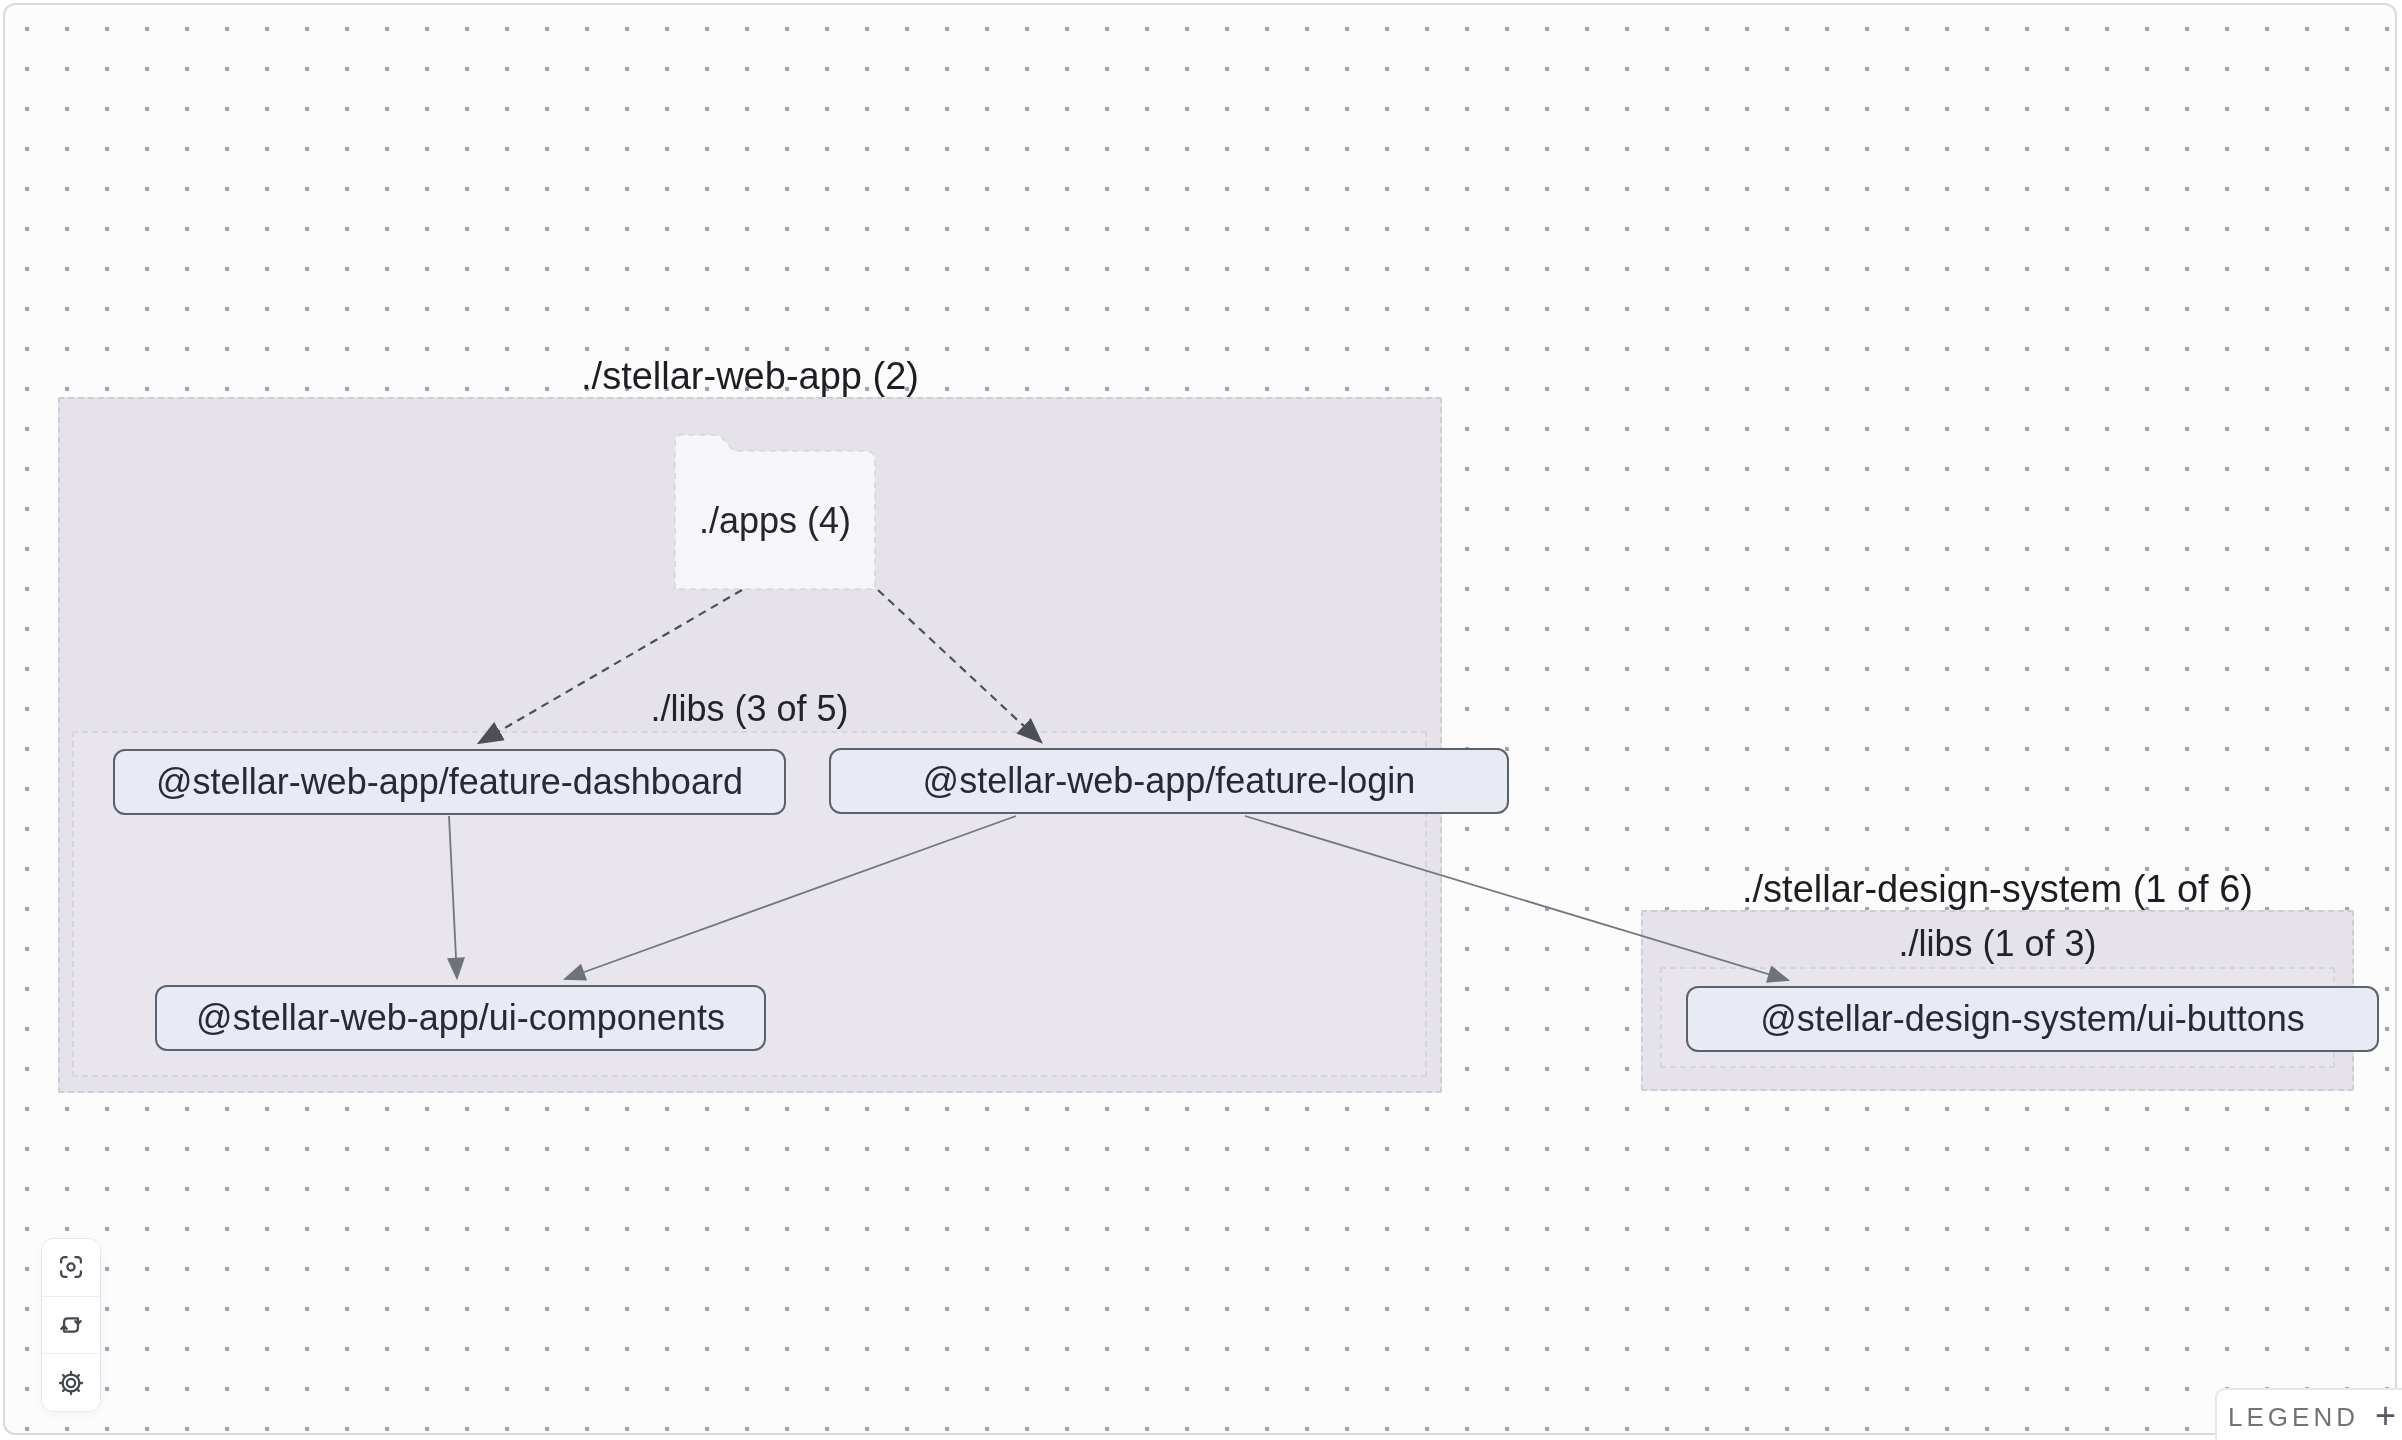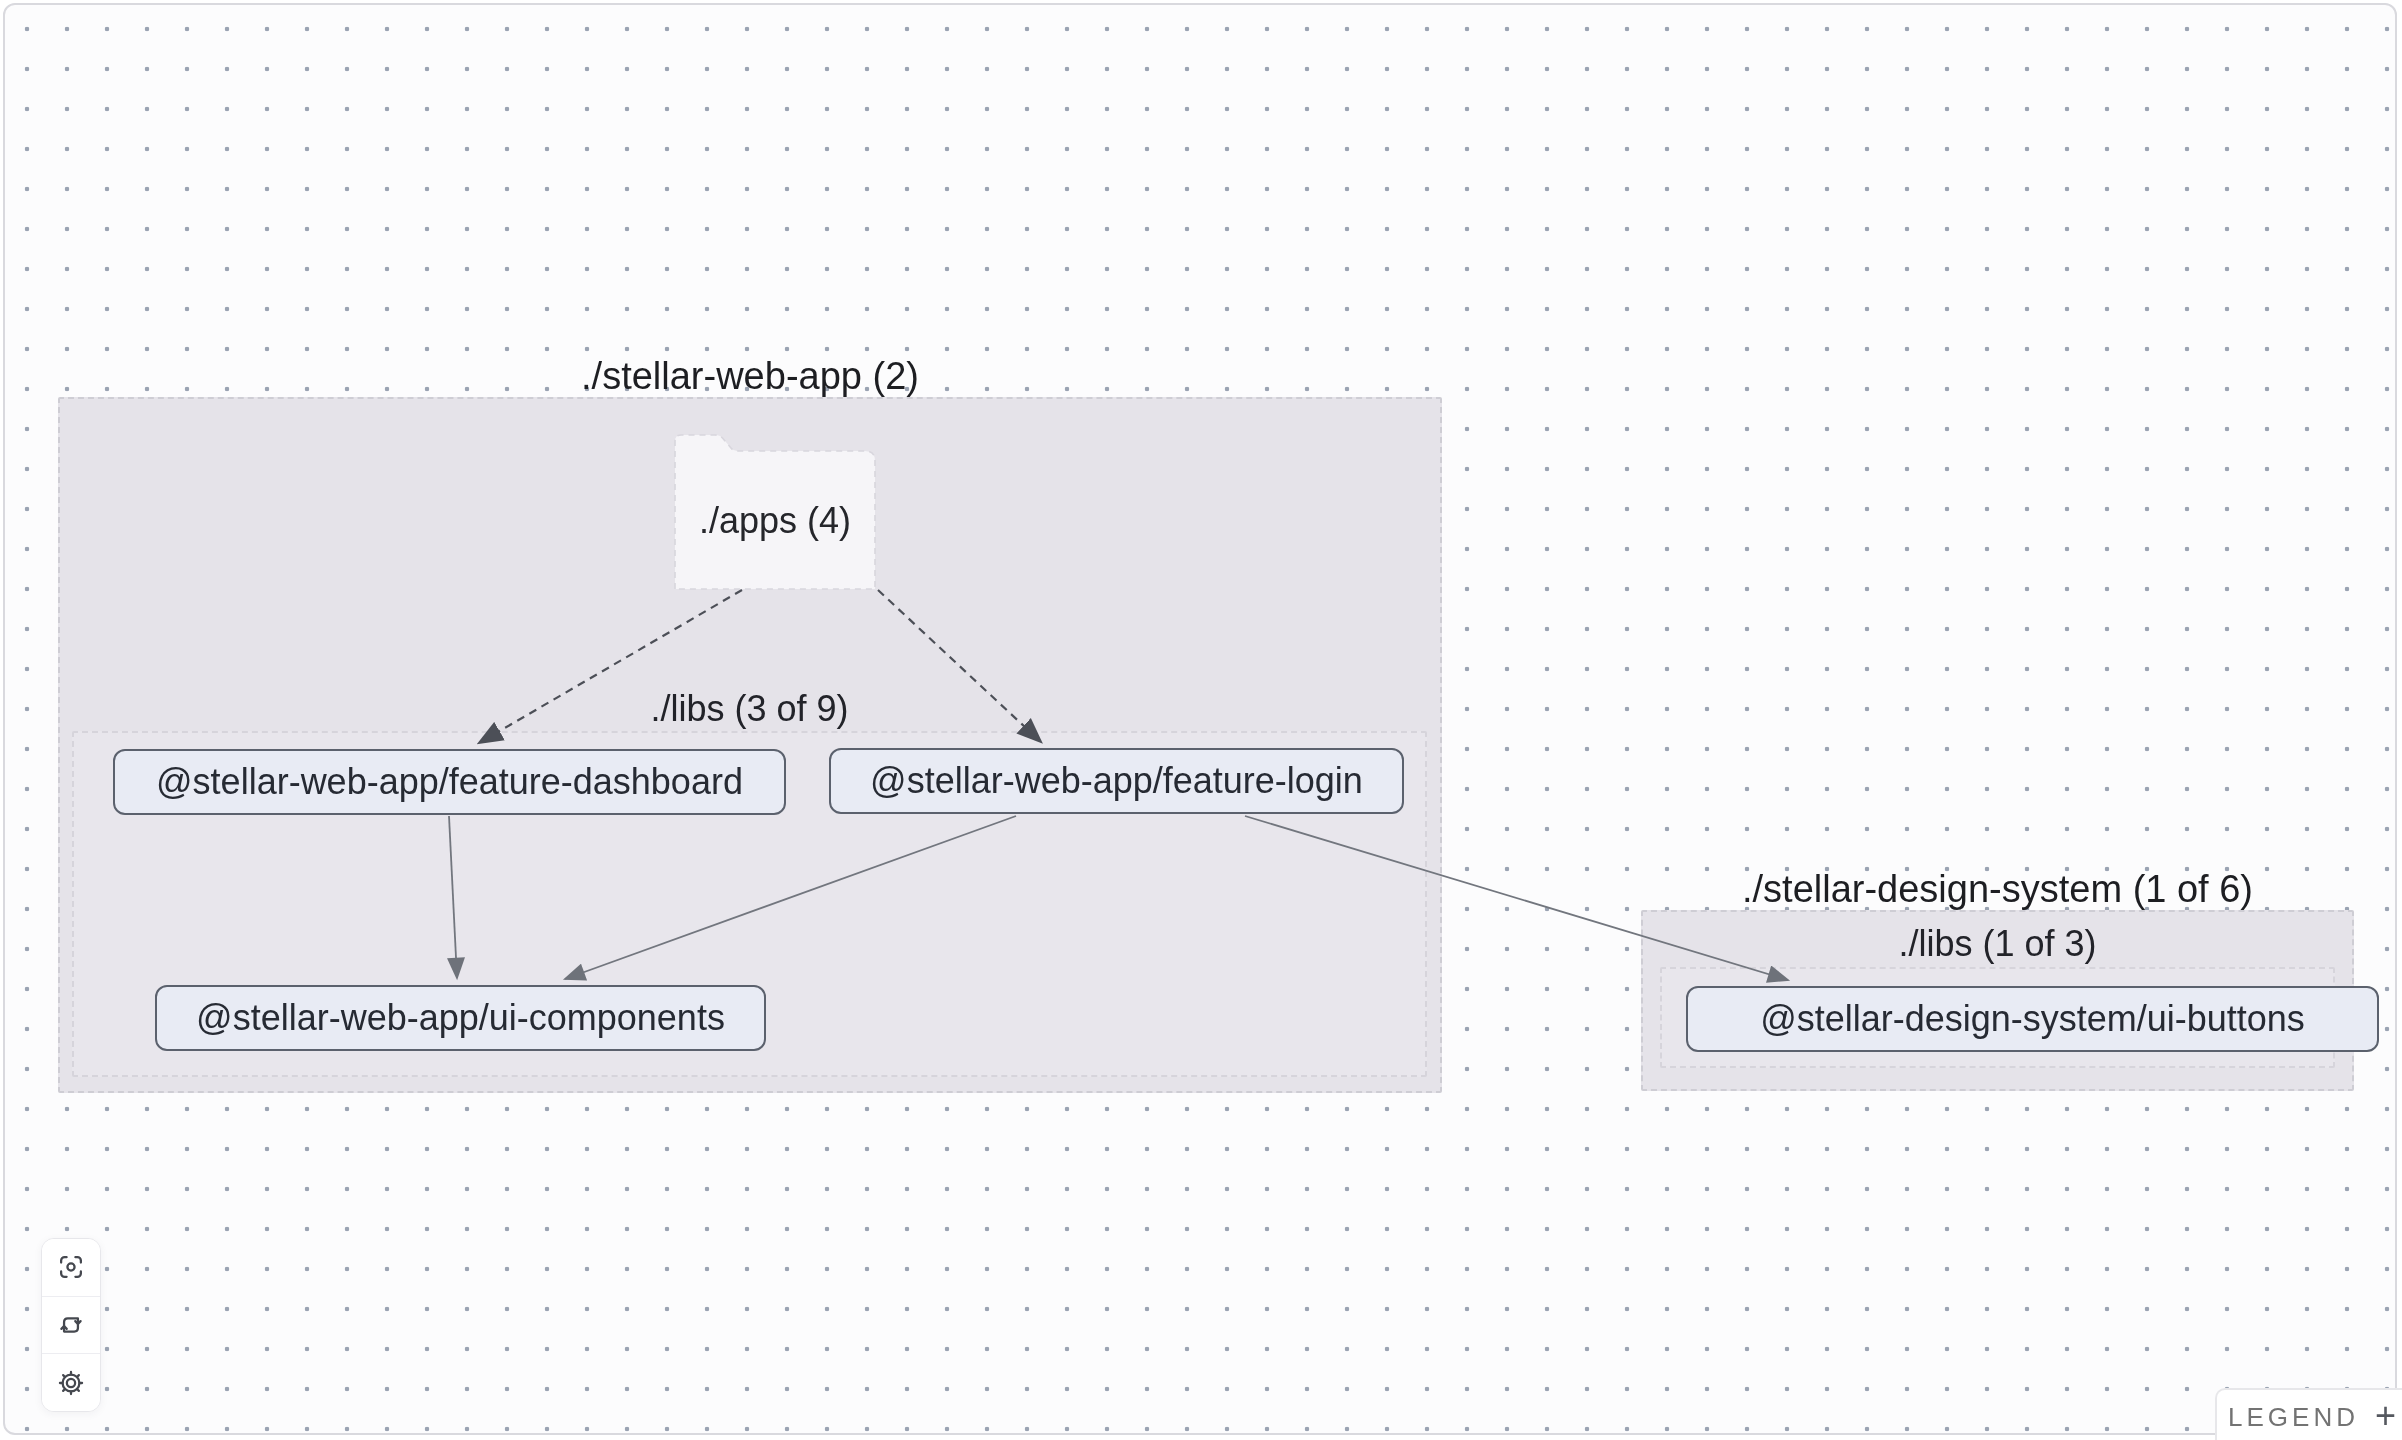--- a/index.html
+++ b/index.html
@@ -32,21 +32,21 @@
   .legend .plus{font-size:36px;font-weight:300;color:#55585f;line-height:1;margin-top:-4px;}
 </style>
 </head>
 <body>
 
 <div class="canvas">
 
   <div class="abs grouptitle" style="left:53px;top:350px;width:1384px;height:42px;line-height:42px;">./stellar-web-app (2)</div>
   <div class="abs group" style="left:53px;top:392px;width:1384px;height:696px;"></div>
 
-  <div class="abs sublabel" style="left:67px;top:682px;width:1355px;height:44px;line-height:44px;">./libs (3 of 9)</div>
+  <div class="abs sublabel" style="left:67px;top:682px;width:1355px;height:44px;line-height:44px;">./libs (3 of 5)</div>
   <div class="abs subgroup" style="left:67px;top:726px;width:1355px;height:346px;"></div>
 
   <div class="abs grouptitle" style="left:1636px;top:864px;width:713px;height:40px;line-height:40px;">./stellar-design-system (1 of 6)</div>
   <div class="abs group" style="left:1636px;top:905px;width:713px;height:181px;"></div>
   <div class="abs sublabel" style="left:1655px;top:918px;width:675px;height:42px;line-height:42px;">./libs (1 of 3)</div>
   <div class="abs subgroup" style="left:1655px;top:962px;width:675px;height:101px;"></div>
 
   <svg class="abs" style="left:668px;top:428px;" width="208" height="160" viewBox="0 0 208 160">
     <path d="M 2,156 L 2,8 Q 2,2 8,2 L 42,2 Q 47,2 49.5,5 L 58,15 Q 60.5,18 64,18 L 192,18 Q 202,18 202,28 L 202,156 Z" fill="#f6f5f8" stroke="#d8d6dd" stroke-width="1.6" stroke-dasharray="6 5"></path>
   </svg>
@@ -62,21 +62,21 @@
       </marker>
     </defs>
     <path d="M 737,585 L 474,738" fill="none" stroke="#4c4f57" stroke-width="2.2" stroke-dasharray="8 6" marker-end="url(#arrow-dash)"></path>
     <path d="M 873,585 L 1036,737" fill="none" stroke="#4c4f57" stroke-width="2.2" stroke-dasharray="8 6" marker-end="url(#arrow-dash)"></path>
     <path d="M 444,811 L 452,973" fill="none" stroke="#72767e" stroke-width="1.8" marker-end="url(#arrow-solid)"></path>
     <path d="M 1011,811 L 560,974" fill="none" stroke="#72767e" stroke-width="1.8" marker-end="url(#arrow-solid)"></path>
     <path d="M 1240,811 L 1783,975" fill="none" stroke="#72767e" stroke-width="1.8" marker-end="url(#arrow-solid)"></path>
   </svg>
 
   <div class="abs node" style="left:92px;top:744px;width:673px;height:66px;margin-left:16px;">@stellar-web-app/feature-dashboard</div>
-  <div class="abs node" style="left:824px;top:743px;width:575px;height:66px;">@stellar-web-app/feature-login</div>
+  <div class="abs node" style="left:824px;top:743px;width:680px;height:66px;">@stellar-web-app/feature-login</div>
   <div class="abs node" style="left:150px;top:980px;width:611px;height:66px;">@stellar-web-app/ui-components</div>
   <div class="abs node" style="left:1681px;top:981px;width:693px;height:66px;">@stellar-design-system/ui-buttons</div>
 
   <div class="abs toolbar">
     <button class="toolbtn" title="">
       <svg width="32" height="32" viewBox="0 0 24 24" fill="none" stroke="#45484f" stroke-width="1.7" stroke-linecap="round">
         <path d="M8.7,4.6 H7.2 A2.6,2.6 0 0 0 4.6,7.2 V8.7"></path>
         <path d="M15.3,4.6 H16.8 A2.6,2.6 0 0 1 19.4,7.2 V8.7"></path>
         <path d="M8.7,19.4 H7.2 A2.6,2.6 0 0 1 4.6,16.8 V15.3"></path>
         <path d="M15.3,19.4 H16.8 A2.6,2.6 0 0 0 19.4,16.8 V15.3"></path>

